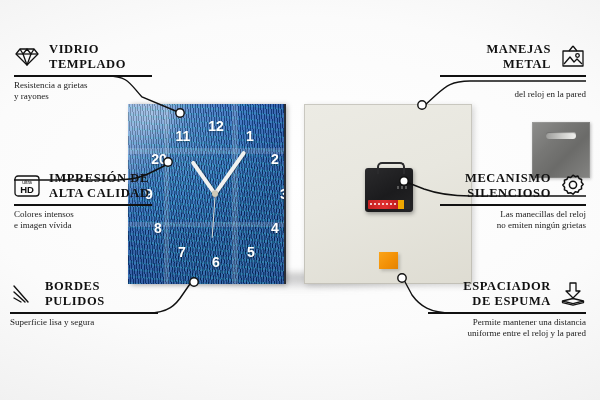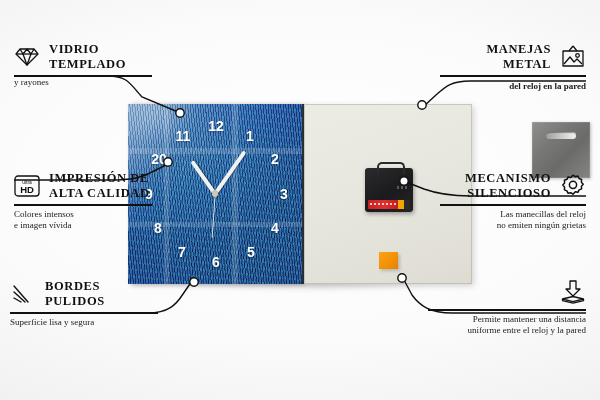--- a/index.html
+++ b/index.html
@@ -17,21 +17,21 @@
   
   .photo{
     position:absolute;left:128px;top:104px;width:344px;height:180px;
   }
   .photo-shadow{
     position:absolute;left:132px;top:272px;width:340px;height:22px;
     background:radial-gradient(55% 75% at 50% 25%, rgba(90,90,92,.34) 0%, rgba(130,130,132,.14) 55%, rgba(255,255,255,0) 80%);
     filter:blur(3px);
   }
   .clock-wrap{
-    position:absolute;left:0;top:0;width:174px;height:180px;
+    position:absolute;left:0;top:0;width:156px;height:180px;
     overflow:hidden;
     box-shadow:2px 0 0 0 #2c2f36, 3px 1px 5px rgba(0,0,0,.35);
   }
   .clock-face{
     position:absolute;inset:0;
     background:
       linear-gradient(118deg, rgba(255,255,255,.30) 0%, rgba(255,255,255,0) 26%),
       repeating-linear-gradient(84deg, rgba(0,0,0,.30) 0px, rgba(0,0,0,.30) 1px, rgba(255,255,255,.16) 1px, rgba(255,255,255,.16) 2.5px),
       repeating-linear-gradient(6deg, rgba(12,190,200,.20) 0px, rgba(12,190,200,.20) 2px, rgba(0,0,0,0) 2px, rgba(0,0,0,0) 7px),
       radial-gradient(150% 120% at 15% 5%, #7fa9dd 0%, #3d77c4 18%, #1f5bb5 40%, #12459c 62%, #0c3a8c 100%);
@@ -202,20 +202,21 @@
               <path d="M8 8l4 11 4-11"></path>
             </g>
           </svg>
       </span>
       <span>
         <div class="ttl">VIDRIO</div>
         <div class="ttl">TEMPLADO</div>
       </span>
     </div>
     <div class="rule" style="width:138px;margin-top:4px;"></div>
+    <div class="sub">Resistencia a grietas</div>
     <div class="sub" style="margin-top:0;">y rayones</div>
   </div>
 
   <div class="callout left" style="left:14px;top:171px;width:140px;">
     <div class="row">
       <span class="ico">
         <svg width="26" height="24" viewBox="0 0 26 24">
           <rect x="1" y="2" width="24" height="20" rx="3" fill="none" stroke="#111" stroke-width="1.3"></rect>
           <text x="13" y="10" text-anchor="middle" font-family="Liberation Sans, sans-serif" font-size="5" fill="#111">ultra</text>
           <text x="13" y="19" text-anchor="middle" font-family="Liberation Sans, sans-serif" font-size="9.5" font-weight="bold" fill="#111">HD</text>
@@ -262,21 +263,21 @@
             <g fill="none" stroke="#111" stroke-width="1.3" stroke-linejoin="round">
           <path d="M13 1 L9 6 M13 1 L17 6"></path>
           <rect x="3" y="6" width="20" height="15"></rect>
           <path d="M4 19 L10 12 L14 17 L17 14 L22 19"></path>
           <circle cx="17.5" cy="10.5" r="1.8"></circle>
             </g>
           </svg>
       </span>
     </div>
     <div class="rule" style="width:146px;margin-top:4px;"></div>
-    <div class="sub" style="margin-top:4px;font-weight:bold;">del reloj en la pared</div>
+    <div class="sub" style="margin-top:12px;">del reloj en la pared</div>
   </div>
 
   <div class="callout right" style="left:440px;top:171px;width:146px;">
     <div class="row">
       <span>
         <div class="ttl">MECANISMO</div>
         <div class="ttl">SILENCIOSO</div>
       </span>
       <span class="ico">
         <svg width="26" height="26" viewBox="0 0 26 26">
@@ -287,20 +288,24 @@
           </svg>
       </span>
     </div>
     <div class="rule" style="width:146px;margin-top:4px;"></div>
     <div class="sub">Las manecillas del reloj</div>
     <div class="sub" style="margin-top:0;">no emiten ningún grietas</div>
   </div>
 
   <div class="callout right" style="left:428px;top:279px;width:158px;">
     <div class="row">
+      <span>
+        <div class="ttl">ESPACIADOR</div>
+        <div class="ttl">DE ESPUMA</div>
+      </span>
       <span class="ico">
         <svg width="26" height="24" viewBox="0 0 26 24">
             <g fill="none" stroke="#111" stroke-width="1.3" stroke-linejoin="round">
           <path d="M10 1h6v8h4l-7 7-7-7h4z"></path>
           <path d="M13 16.5 2.5 19 13 21.6 23.5 19z"></path>
           <path d="M2.5 19v1.6L13 23.2l10.5-2.6V19"></path>
             </g>
           </svg>
       </span>
     </div>

